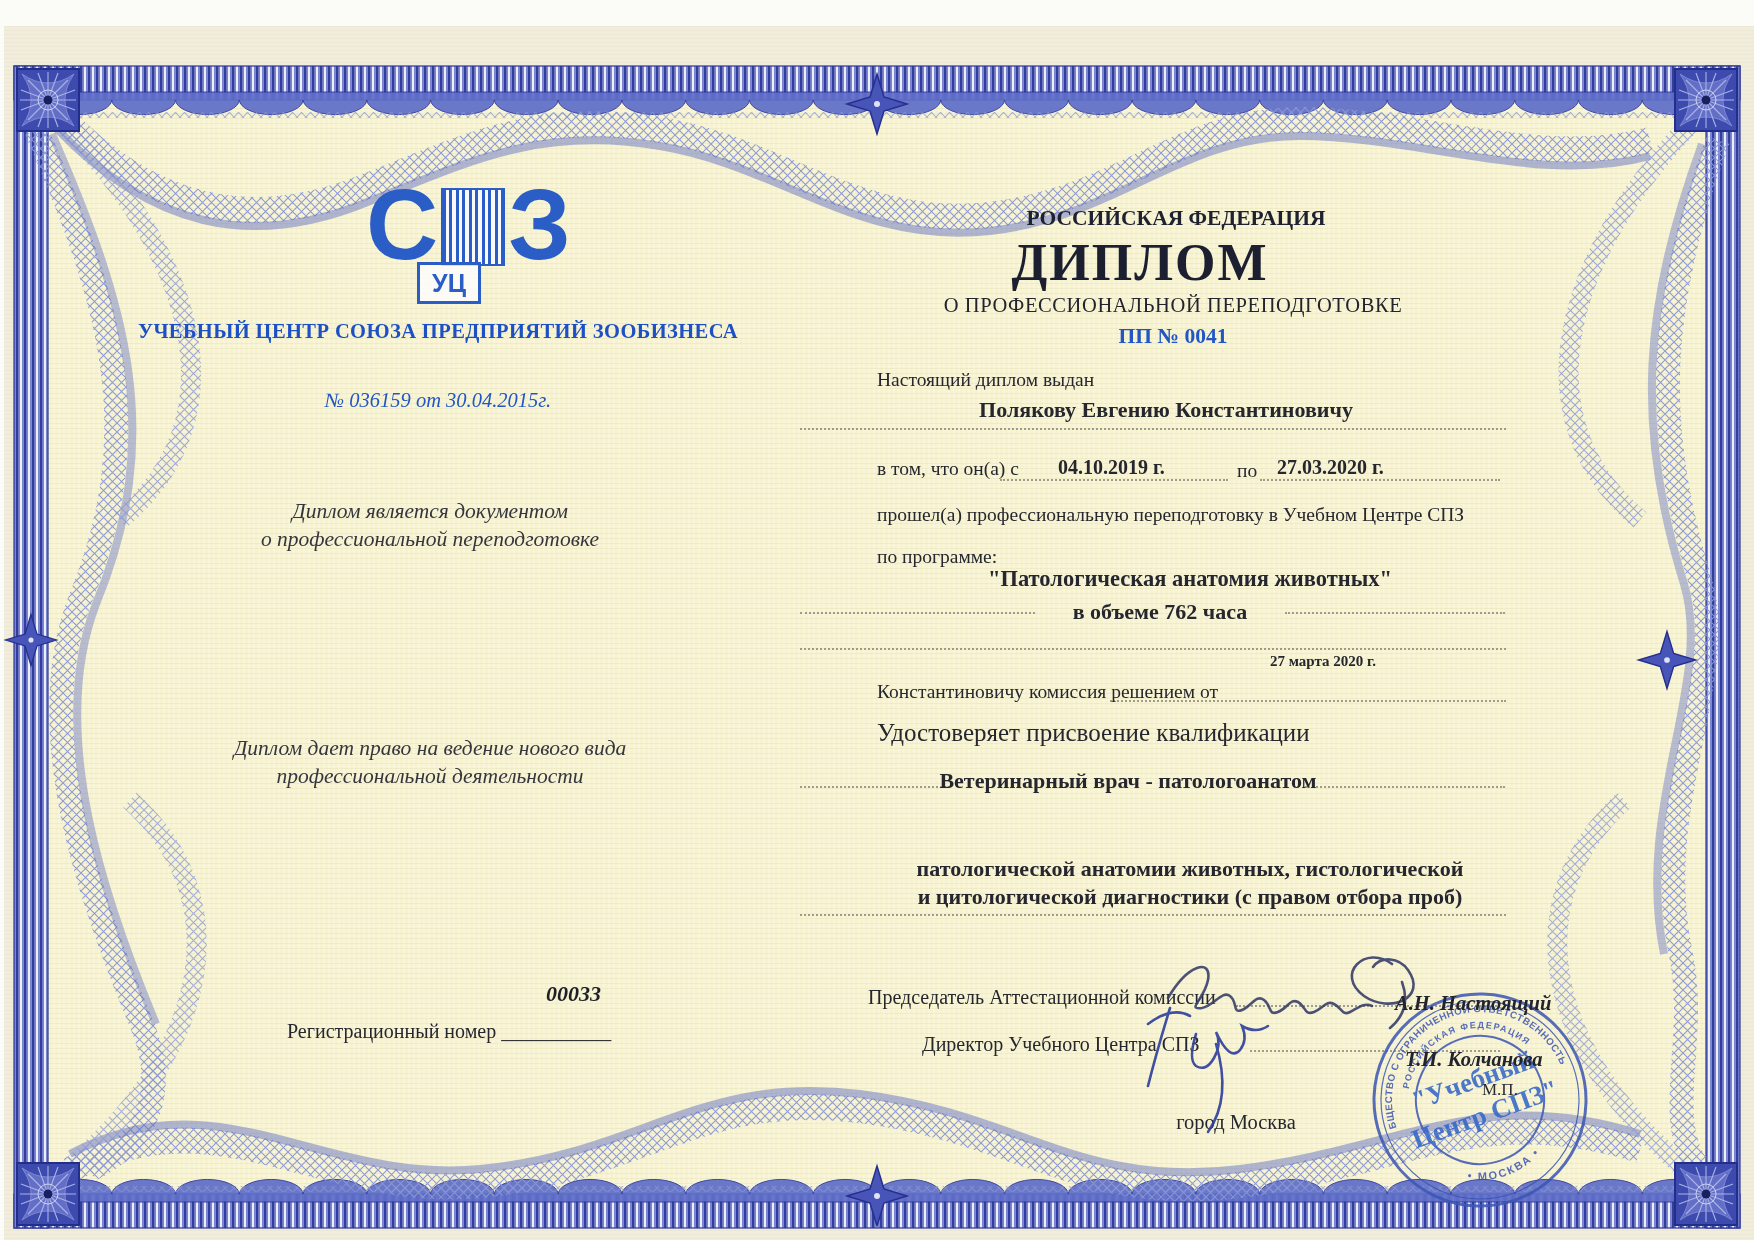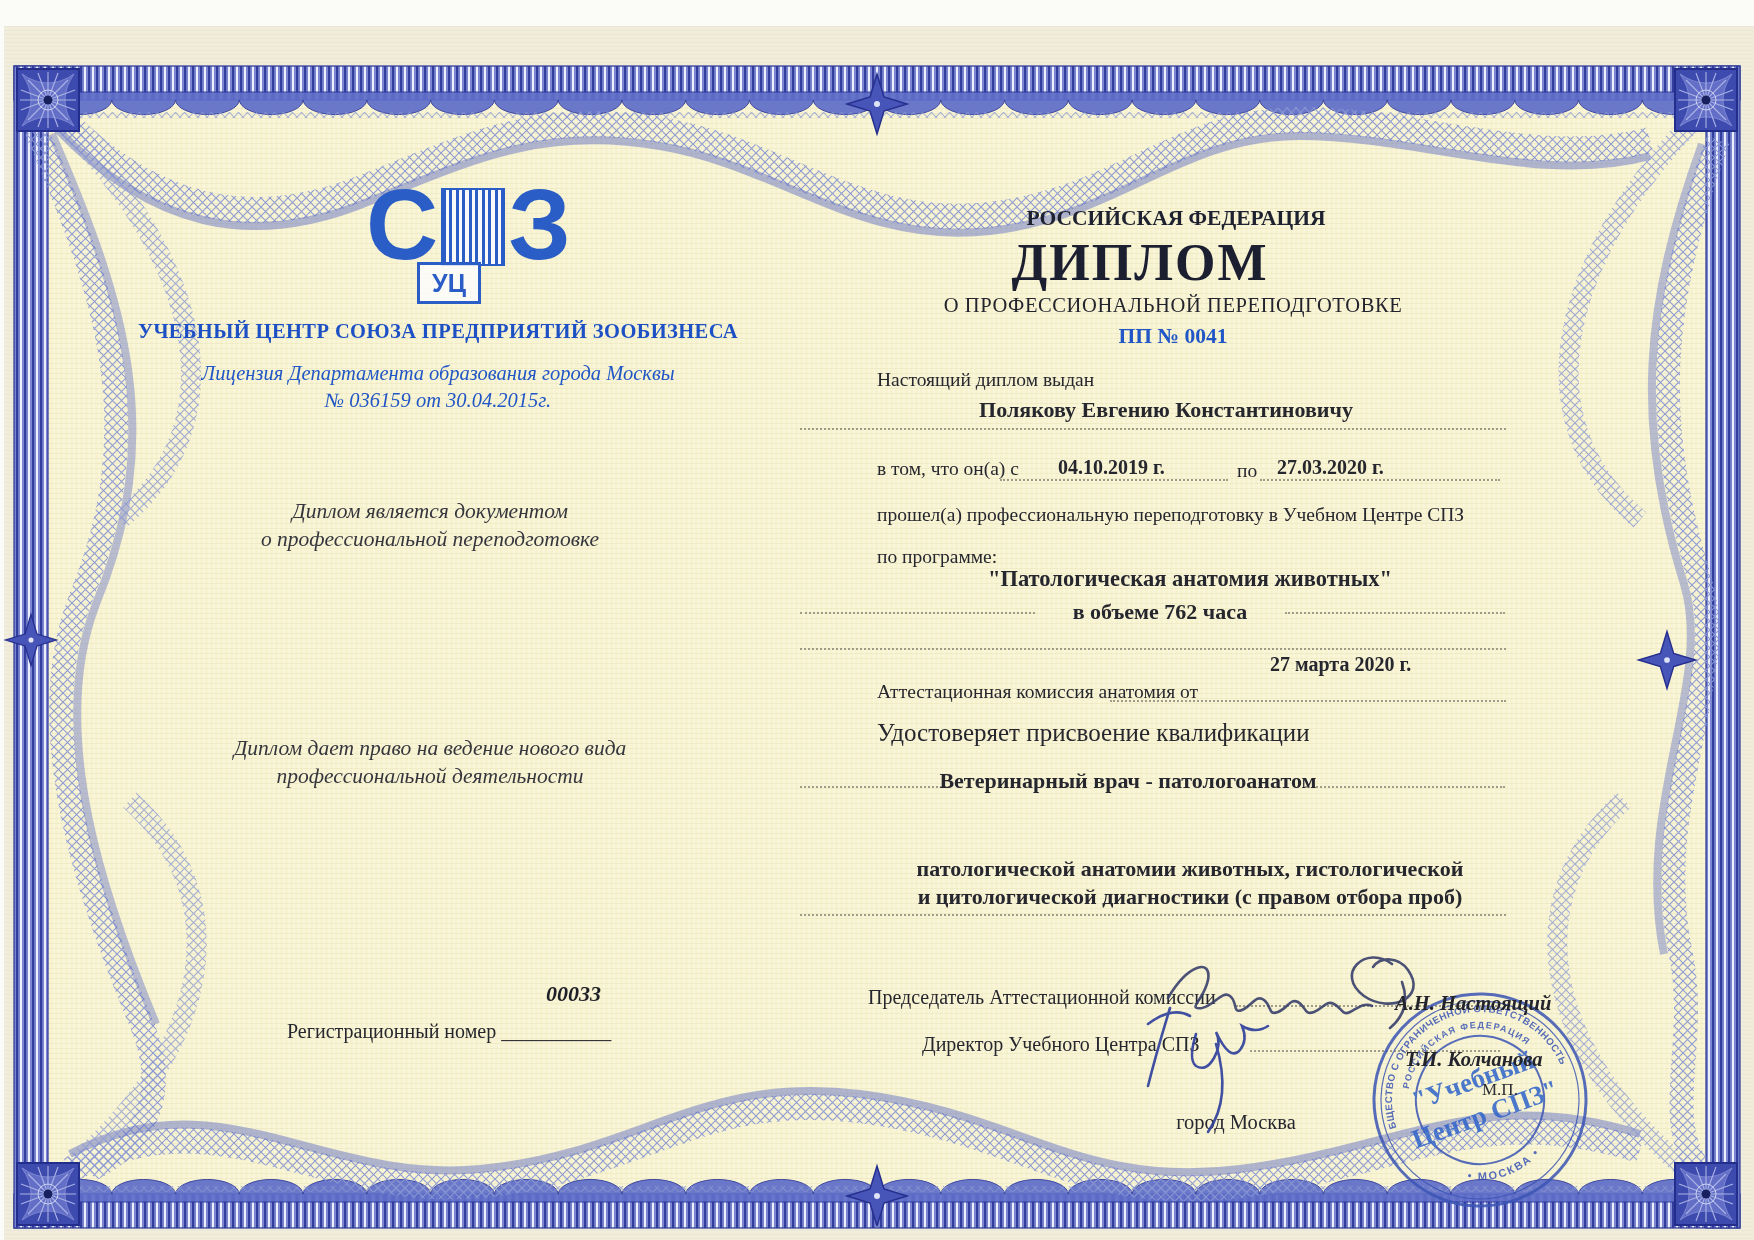--- a/index.html
+++ b/index.html
@@ -99,21 +99,20 @@
   </svg>
 
   <div class="logo">
     <span class="ltr">С</span>
       <span class="pi"></span>
       <span class="ltr">З</span>
   </div>
   <div class="uc">УЦ</div>
 
   <div class="t b c" style="left:128px;top:320px;width:620px;font-size:20.5px;color:#1d50c5;letter-spacing:.4px;">УЧЕБНЫЙ ЦЕНТР СОЮЗА ПРЕДПРИЯТИЙ ЗООБИЗНЕСА</div>
-  <div class="t i c" style="left:128px;top:362px;width:620px;font-size:20.5px;color:#2156c6;">Лицензия Департамента образования города Москвы</div>
   <div class="t i c" style="left:128px;top:389px;width:620px;font-size:20.5px;color:#2156c6;">№ 036159 от 30.04.2015г.</div>
 
   <div class="t i c" style="left:130px;top:499px;width:600px;font-size:21.5px;color:#35353d;">Диплом является документом</div>
   <div class="t i c" style="left:130px;top:527px;width:600px;font-size:21.5px;color:#35353d;">о профессиональной переподготовке</div>
 
   <div class="t i c" style="left:130px;top:736px;width:600px;font-size:21.5px;color:#35353d;">Диплом дает право на ведение нового вида</div>
   <div class="t i c" style="left:130px;top:764px;width:600px;font-size:21.5px;color:#35353d;text-align:center;">профессиональной деятельности</div>
 
   <div class="t b i" style="left:546px;top:981px;font-size:22px;color:#1f1f28;">00033</div>
   <div class="t" style="left:287px;top:1020px;font-size:20px;"><span>Регистрационный номер</span>&nbsp;<span>___________</span></div>
@@ -135,22 +134,22 @@
   <div class="dots" style="left:1260px;top:479px;width:240px;"></div>
 
   <div class="t" style="left:877px;top:504px;font-size:19.5px;">прошел(а) профессиональную переподготовку в Учебном Центре СПЗ</div>
   <div class="t" style="left:877px;top:546px;font-size:19.5px;">по программе:</div>
   <div class="t b c" style="left:900px;top:566px;width:580px;font-size:22.5px;">"Патологическая анатомия животных"</div>
   <div class="t b c" style="left:880px;top:599px;width:560px;font-size:22px;">в объеме 762 часа</div>
   <div class="dots" style="left:800px;top:612px;width:235px;"></div>
   <div class="dots" style="left:1285px;top:612px;width:220px;"></div>
   <div class="dots" style="left:800px;top:648px;width:706px;"></div>
 
-  <div class="t b" style="left:1270px;top:653px;font-size:20px;">27 марта 2020 г.</div>
-  <div class="t" style="left:877px;top:681px;font-size:19.5px;">Аттестационная комиссия анатомия от</div>
+  <div class="t b" style="left:1270px;top:653px;font-size:15px;">27 марта 2020 г.</div>
+  <div class="t" style="left:877px;top:681px;font-size:19.5px;">Константиновичу комиссия решением от</div>
   <div class="dots" style="left:1110px;top:700px;width:396px;"></div>
   <div class="t" style="left:877px;top:719px;font-size:25px;">Удостоверяет присвоение квалификации</div>
   <div class="t b c" style="left:850px;top:768px;width:556px;font-size:22px;">Ветеринарный врач - патологоанатом</div>
   <div class="dots" style="left:800px;top:786px;width:150px;"></div>
   <div class="dots" style="left:1305px;top:786px;width:200px;"></div>
 
   <div class="t b c" style="left:880px;top:884px;width:620px;font-size:22px;">и цитологической диагностики (с правом отбора проб)</div>
   <div class="t b c" style="left:880px;top:856px;width:620px;font-size:22px;">патологической анатомии животных,  гистологической</div>
   <div class="dots" style="left:800px;top:914px;width:706px;"></div>
 

